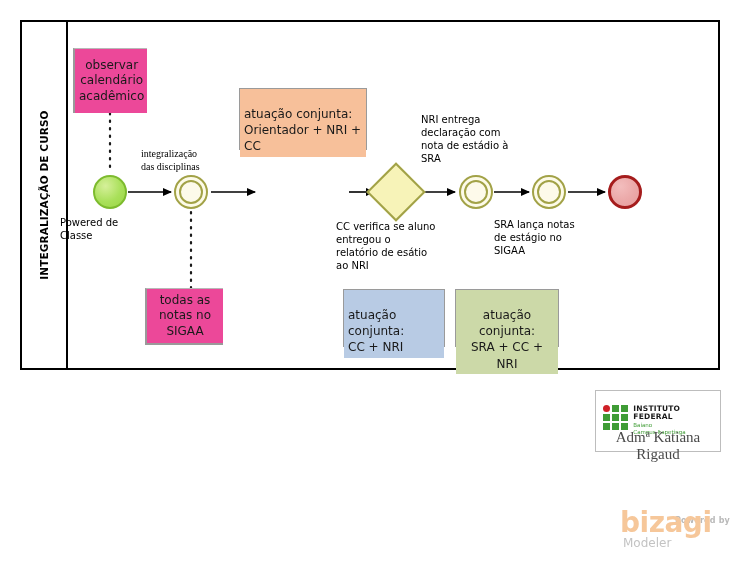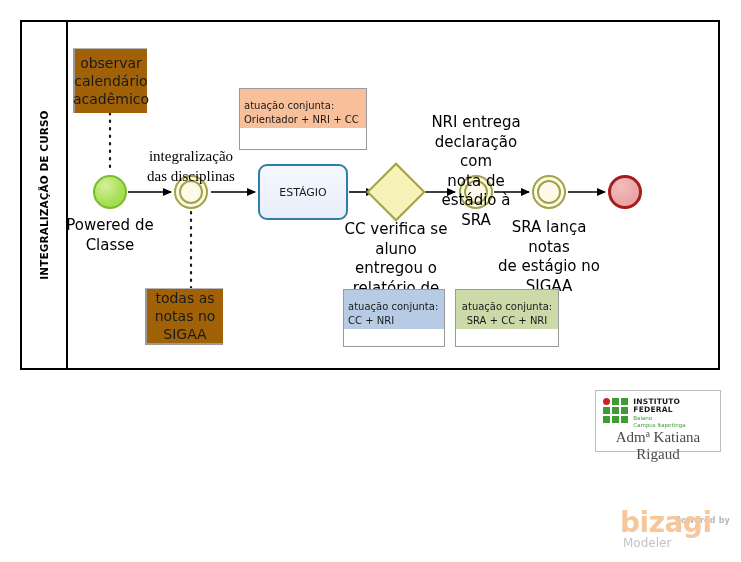--- a/index.html
+++ b/index.html
@@ -114,59 +114,59 @@
     width: 42px;
     height: 42px;
     background: #f7f3b8;
     border: 2px solid #A2A247;
     transform: rotate(45deg);
     box-sizing: border-box;
   }
 
   
   .data-object {
-    background: #a16207;
+    background: #ec4899;
     border-left: 2px solid #9a9a9a;
     border-top: 1px solid #b8b8b8;
     display: flex;
     align-items: center;
-    justify-content: center;
+    justify-content: flex-start;
     text-align: center;
-    font-size: 14px;
+    font-size: 12px;
     line-height: 1.3;
     color: #1a1a1a;
     padding: 2px 4px;
   }
   .data-object.edge-bottom { border-bottom: 2px solid #9a9a9a; }
 
   
   .note {
     border: 1px solid #9a9a9a;
     background: #ffffff;
     box-sizing: border-box;
   }
   .note-text {
     display: block;
-    font-size: 10px;
+    font-size: 12px;
     line-height: 1.35;
     color: #1a1a1a;
-    padding: 10px 4px 2px 4px;
+    padding: 17px 4px 2px 4px;
     white-space: pre-line;
   }
   .note-text.orange { background: #f7c09a; }
   .note-text.blue   { background: #b8cbe4; }
   .note-text.green  { background: #ccd9a8; text-align: center; }
 
   
   .label {
     position: absolute;
-    font-size: 15px;
+    font-size: 10px;
     line-height: 1.3;
     color: #000000;
-    text-align: center;
+    text-align: left;
     white-space: pre-line;
   }
 
   
   #connectors {
     position: absolute;
     left: 0; top: 0;
     width: 741px; height: 562px;
     pointer-events: none;
   }
@@ -175,21 +175,21 @@
   .logo-box {
     position: absolute;
     left: 595px;
     top: 390px;
     width: 126px;
     height: 62px;
     border: 1px solid #bdbdbd;
     background: #ffffff;
     box-sizing: border-box;
   }
-  .logo-row { position: absolute; left: 7px; top: 7px; display: flex; align-items: flex-start; }
+  .logo-row { position: absolute; left: 7px; top: 14px; display: flex; align-items: flex-start; }
   .logo-grid {
     width: 26px; height: 26px;
     display: grid;
     grid-template-columns: repeat(3, 7px);
     grid-template-rows: repeat(3, 7px);
     gap: 2px;
   }
   .logo-cell { background: #3f9c35; }
   .logo-cell.dot { background: #cf2027; border-radius: 50%; }
   .logo-words { margin-left: 5px; }
@@ -287,23 +287,20 @@
     <div class="event-inter-inner"></div>
   </div>
   <div class="label" style="left:141px; top:147px; width:100px;font-family:Liberation Serif, serif;">integralização
 das disciplinas</div>
 
   <div class="node data-object edge-bottom" style="left:145px; top:288px; width:78px; height:57px;">
     <span>todas as notas no
 SIGAA</span>
   </div>
 
-  <div class="node task" style="left:258px; top:164px;">
-    <span>ESTÁGIO</span>
-  </div>
 
   <div class="node note" style="left:239px; top:88px; width:128px; height:62px;">
     <span class="note-text orange">atuação conjunta:
 Orientador + NRI + CC</span>
   </div>
 
   <div class="node gateway" style="left:375px; top:171px;"></div>
   <div class="label" style="left:336px; top:220px; width:120px;">CC verifica se aluno
 entregou o
 relatório de esátio

